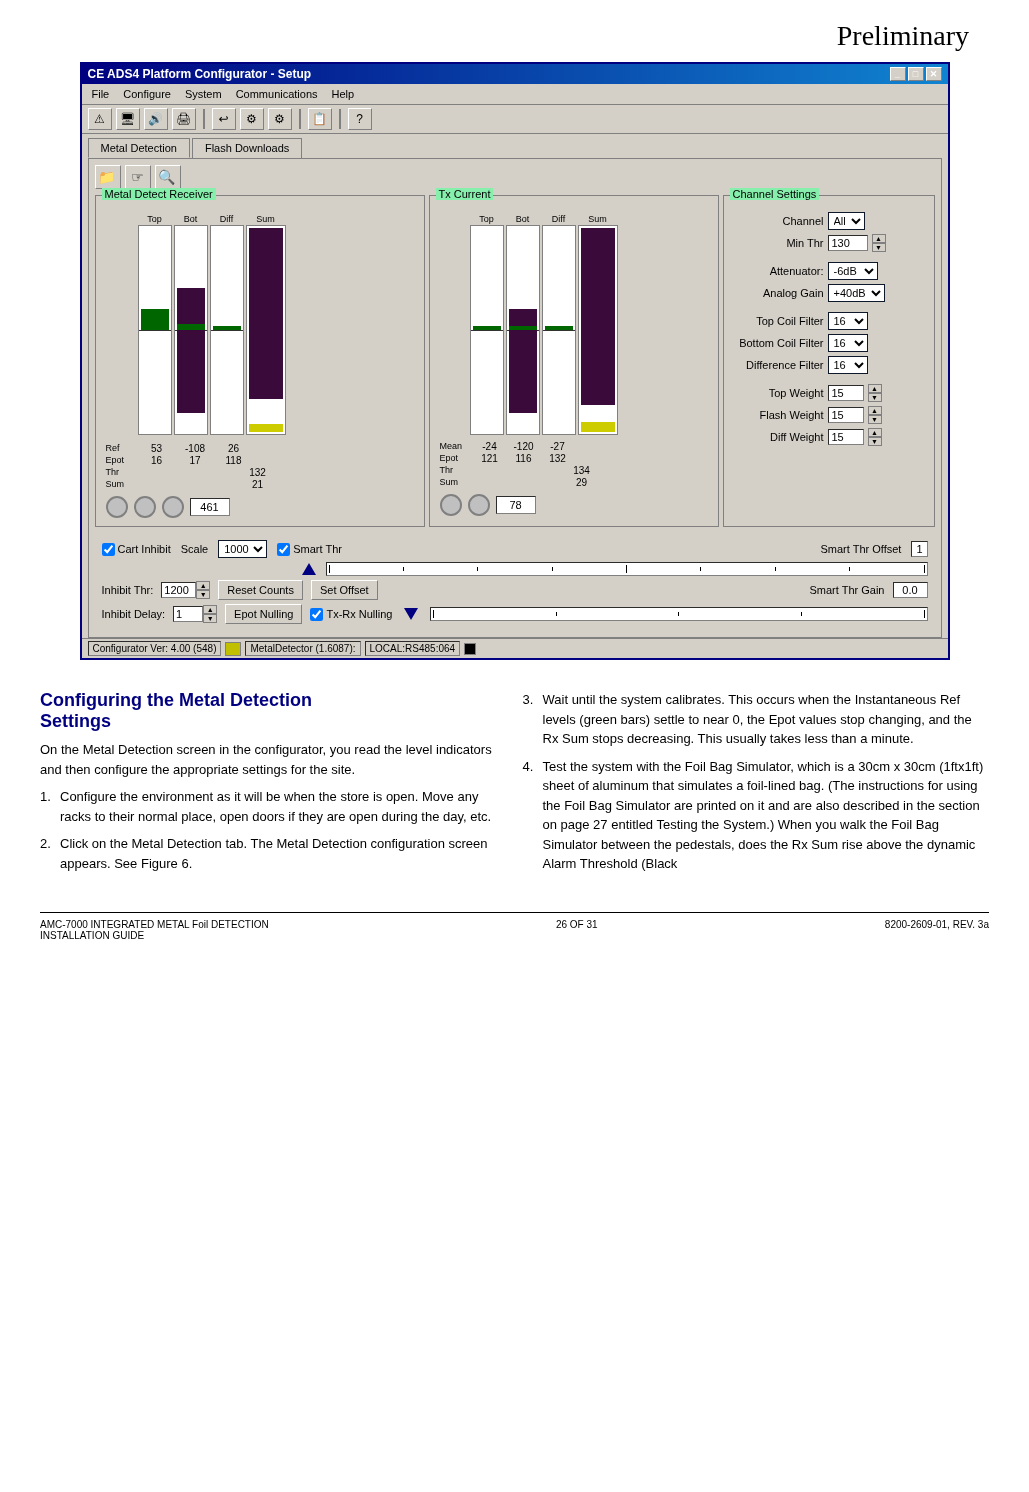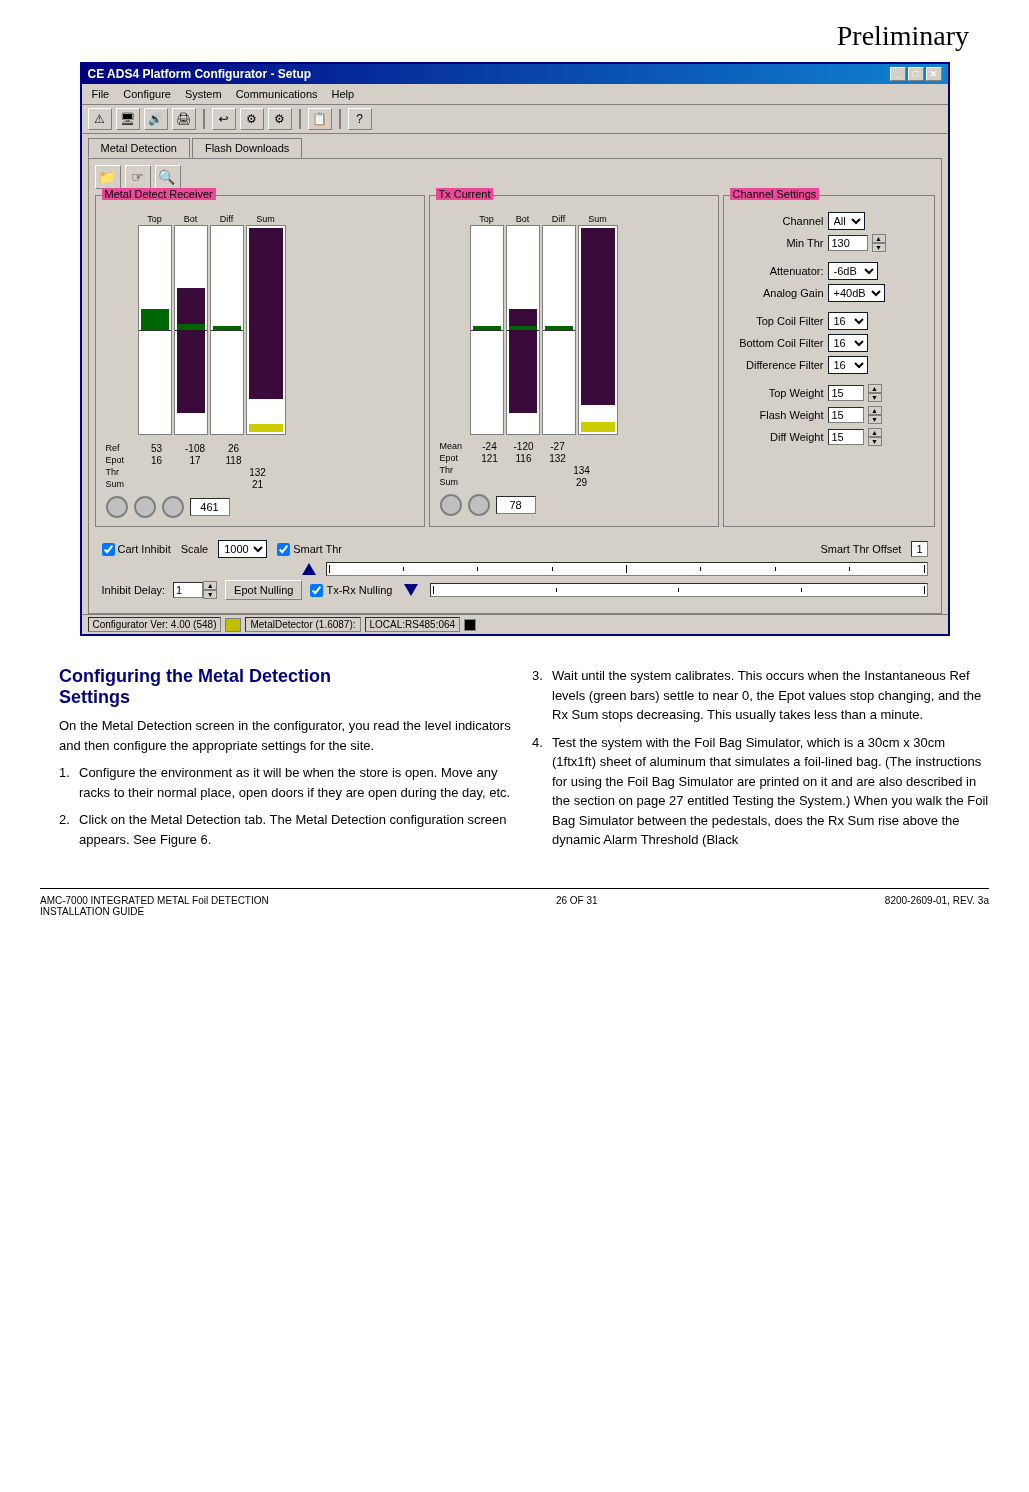--- a/index.html
+++ b/index.html
@@ -172,21 +172,21 @@
       border: 1px solid #808080;
       padding: 4px;
       position: relative;
       background: #d4d0c8;
     }
 
     .group-box-title {
       position: absolute;
       top: -8px;
       left: 6px;
-      background: #ec4899;
+      background: #86efac;
       padding: 0 3px;
       font-size: 11px;
       font-weight: normal;
     }
 
     
     .receiver-section {
       width: 330px;
     }
 
@@ -317,21 +317,20 @@
     .numbered-item .num {
       margin-left: -20px;
       float: left;
       width: 20px;
     }
 
     
     .doc-columns {
       display: flex;
       gap: 16px;
-      margin-left: 19px;
     }
 
     .doc-col {
       flex: 1;
     }
 
     
     .page-footer {
       border-top: 1px solid #000;
       margin-top: 20px;
@@ -694,20 +693,35 @@
                 <div style="width:1px;height:8px;background:#000;"></div>
                 <div style="width:1px;height:4px;background:#000;"></div>
                 <div style="width:1px;height:4px;background:#000;"></div>
                 <div style="width:1px;height:4px;background:#000;"></div>
                 <div style="width:1px;height:8px;background:#000;"></div>
               </div>
             </div>
           </div>
         </div>
 
+        <div style="display:flex;align-items:center;gap:8px;font-size:11px;">
+          <span>Inhibit Thr:</span>
+          <div class="spinner-field">
+            <input class="spinner-input" type="text" value="1200" style="">
+            <div class="spinner-btns">
+              <div class="spinner-btn">▲</div>
+              <div class="spinner-btn">▼</div>
+            </div>
+          </div>
+          <button class="action-btn">Reset Counts</button>
+          <button class="action-btn">Set Offset</button>
+          <div style="flex:1;"></div>
+          <span>Smart Thr Gain</span>
+          <span style="background:#fff;border:1px inset #808080;padding:1px 4px;min-width:35px;text-align:center;">0.0</span>
+        </div>
 
         <div style="display:flex;align-items:center;gap:8px;font-size:11px;">
           <span>Inhibit Delay:</span>
           <div class="spinner-field">
             <input class="spinner-input" type="text" value="1" style="width: 30px;">
             <div class="spinner-btns">
               <div class="spinner-btn">▲</div>
               <div class="spinner-btn">▼</div>
             </div>
           </div>

